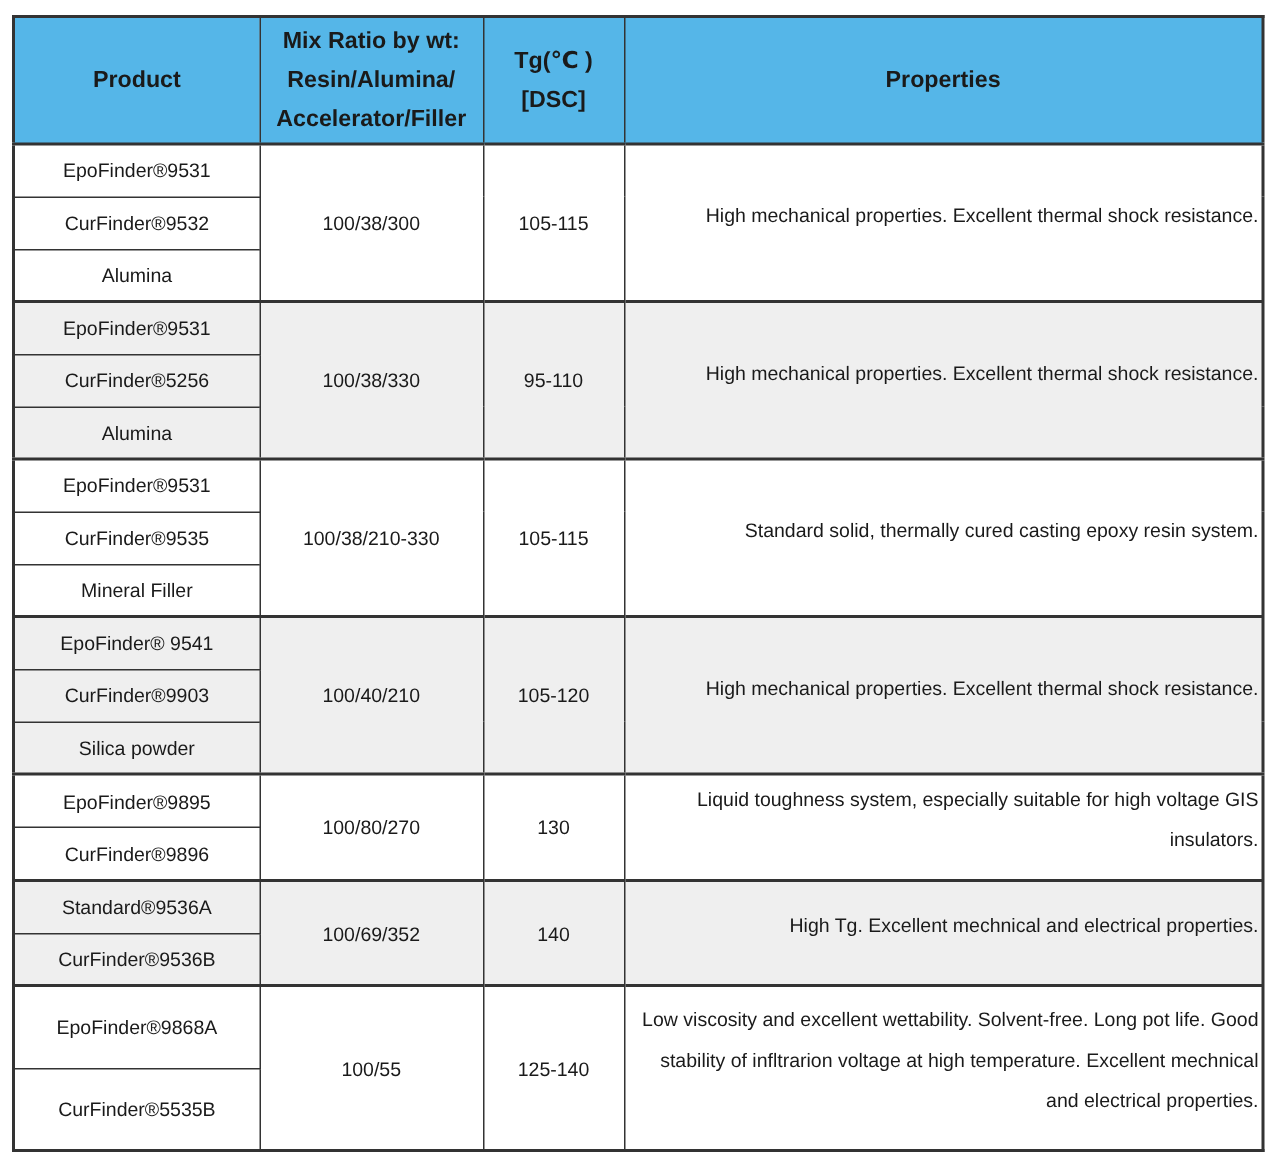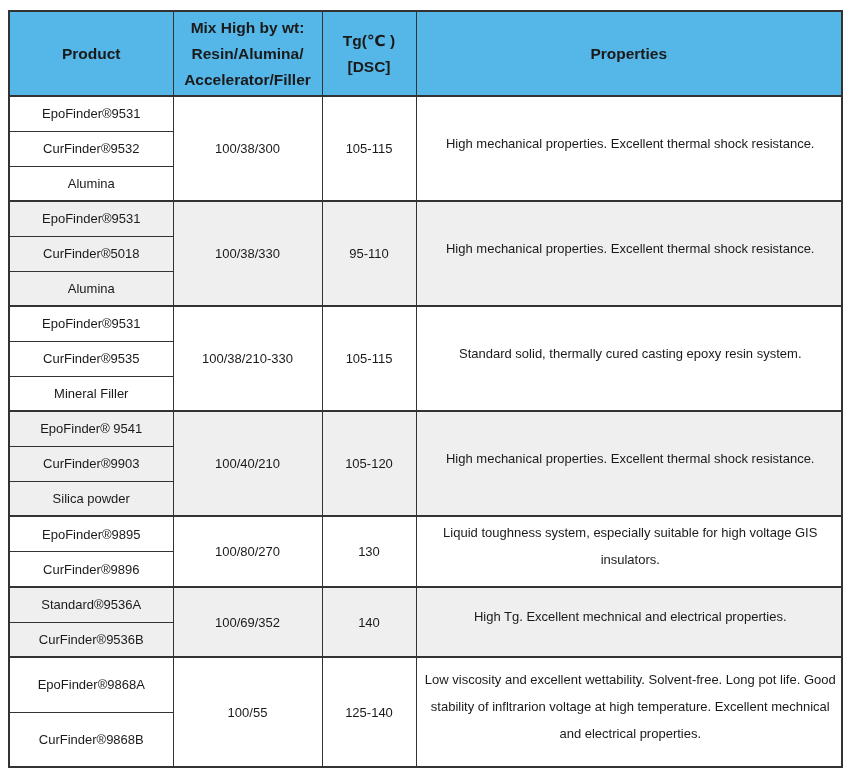--- a/index.html
+++ b/index.html
@@ -40,21 +40,21 @@
     background: var(--row-bg, #ffffff);
   }
   tr.alt td { background: var(--row-alt-bg, #efefef); }
 
   .product-cell, .mix-cell, .tg-cell {
     text-align: center;
     vertical-align: middle;
     padding: 0 2px;
   }
   .props-cell {
-    text-align: center;
+    text-align: right;
     vertical-align: middle;
     padding: 2px 2px 13px 5px;
     line-height: 27px;
   }
   tr.group-start td { border-top-width: 2px; }
   tr.r35 .product-cell { height: 35px; }
   tr.r55 .product-cell { height: 55px; }
 </style>
 </head>
 <body>
@@ -67,21 +67,21 @@
         <col style="width:149px">
         <col style="width:94px">
         <col style="width:426px">
       </colgroup>
       <thead>
         <tr>
           <th>
             <div class="hline">Product</div>
           </th>
           <th>
-            <div class="hline">Mix High by wt:</div>
+            <div class="hline">Mix Ratio by wt:</div>
             <div class="hline">Resin/Alumina/</div>
             <div class="hline">Accelerator/Filler</div>
           </th>
           <th>
             <div class="hline">Tg(℃ )</div>
             <div class="hline">[DSC]</div>
           </th>
           <th>
             <div class="hline">Properties</div>
           </th>
@@ -100,21 +100,21 @@
           <tr class="r35">
             <td class="product-cell">Alumina</td>
           </tr>
           <tr class="alt r35 group-start">
             <td class="product-cell">EpoFinder®9531</td>
             <td rowspan="3" class="mix-cell">100/38/330</td>
             <td rowspan="3" class="tg-cell">95-110</td>
             <td rowspan="3" class="props-cell">High mechanical properties. Excellent thermal shock resistance.</td>
           </tr>
           <tr class="alt r35">
-            <td class="product-cell">CurFinder®5018</td>
+            <td class="product-cell">CurFinder®5256</td>
           </tr>
           <tr class="alt r35">
             <td class="product-cell">Alumina</td>
           </tr>
           <tr class="r35 group-start">
             <td class="product-cell">EpoFinder®9531</td>
             <td rowspan="3" class="mix-cell">100/38/210-330</td>
             <td rowspan="3" class="tg-cell">105-115</td>
             <td rowspan="3" class="props-cell">Standard solid, thermally cured casting epoxy resin system.</td>
           </tr>
@@ -154,18 +154,18 @@
           <tr class="alt r35">
             <td class="product-cell">CurFinder®9536B</td>
           </tr>
           <tr class="r55 group-start">
             <td class="product-cell">EpoFinder®9868A</td>
             <td rowspan="2" class="mix-cell">100/55</td>
             <td rowspan="2" class="tg-cell">125-140</td>
             <td rowspan="2" class="props-cell">Low viscosity and excellent wettability. Solvent-free. Long pot life. Good stability of infltrarion voltage at high temperature. Excellent mechnical and electrical properties.</td>
           </tr>
           <tr class="r55">
-            <td class="product-cell">CurFinder®9868B</td>
+            <td class="product-cell">CurFinder®5535B</td>
           </tr>
         </tbody>
     </table>
   </div>
 </div>
 
 </body></html>

